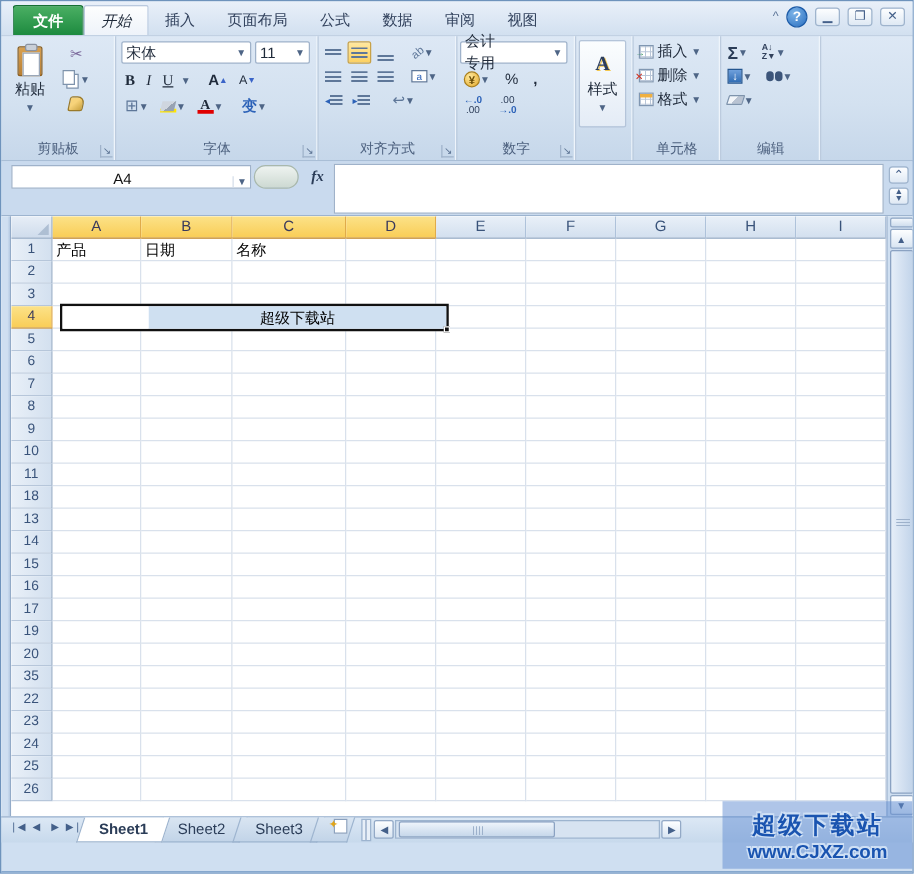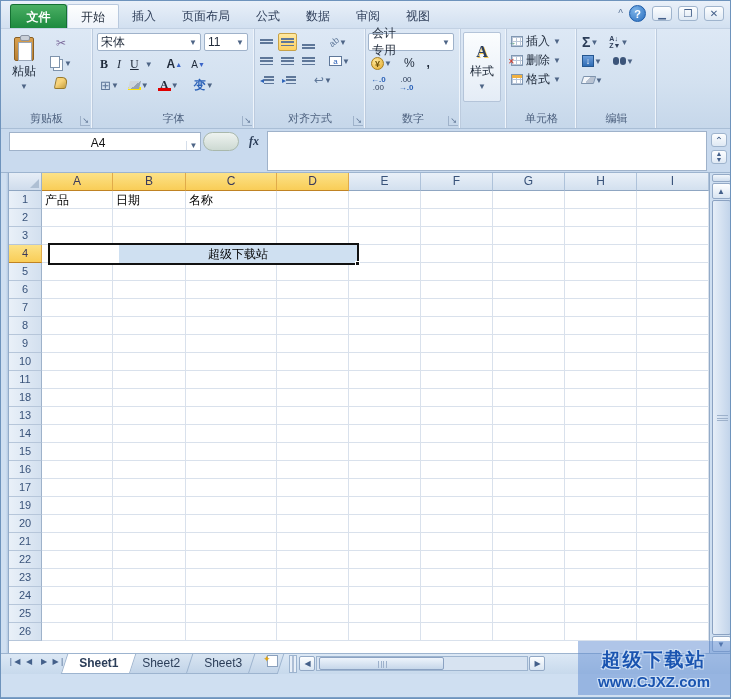--- a/index.html
+++ b/index.html
@@ -6,21 +6,21 @@
   html,body { width:731px; height:699px; overflow:hidden; }
   body { font-family:"Liberation Sans","DejaVu Sans",sans-serif; font-size:12px; color:#1f2a3a; background:#c3d5ea; }
   #window { position:relative; width:731px; height:699px; background:#cfdff1; border:1px solid #6e93bc; overflow:hidden; }
 
   
   #tabbar { position:absolute; left:0; top:0; width:731px; height:28px;
     background:linear-gradient(#e9f0f9,#d2e0f0); display:flex; align-items:flex-end; border-bottom:1px solid #c2d1e3; }
   .filetab { margin-left:9px; width:57px; height:24px; color:#fff; font-weight:bold; text-align:center; line-height:24px;
     background:linear-gradient(#4aaf63,#1d8a3f); border:1px solid #157033; border-bottom:none; border-radius:3px 3px 0 0; }
   .ribtab { padding:0 13px; height:24px; line-height:24px; color:#31415c; }
-  .ribtab.active { background:linear-gradient(#fdfefe,#eef3fa); border:1px solid #b9c9de; border-bottom:none; border-radius:2px 2px 0 0; color:#1f2a3a; }
+  .ribtab.active { background:linear-gradient(#fdfefe,#eef3fa); border:1px solid #b9c9de; border-bottom:none; border-radius:2px 2px 0 0; color:#1f2a3a;font-style:italic; }
   #tabbar-right { margin-left:auto; display:flex; align-items:center; gap:6px; padding:0 8px 6px 0; }
   .winbtn { width:20px; height:15px; line-height:13px; text-align:center; color:#44608a; font-size:10px;
     background:linear-gradient(#fdfeff,#dfe9f4); border:1px solid #9fb4cd; border-radius:3px; }
   .helpbtn { width:17px; height:17px; border-radius:50%; background:radial-gradient(circle at 35% 30%,#7db4e8,#2a6fc0); color:#fff; font-weight:bold; font-size:11px; line-height:17px; text-align:center; border:1px solid #1d5ca8; }
   .chev { color:#5a7396; font-size:10px; }
 
   
   #ribbon { position:absolute; left:0; top:28px; width:731px; height:100px;
     background:linear-gradient(#dde8f5 0%,#d3e1f0 55%,#c6d7ea 100%); border-bottom:1px solid #a9bed6; display:flex; }
   .group { position:relative; height:100%; border-right:1px solid #bccbde; box-shadow:inset -1px 0 0 #eef4fb; padding:3px 2px 16px 2px; }
@@ -655,21 +655,21 @@
             <div class="cell" style="width: 73px;"></div>
             <div class="cell" style="width: 91px;"></div>
             <div class="cell" style="width: 72px;"></div>
             <div class="cell" style="width: 72px;"></div>
             <div class="cell" style="width: 72px;"></div>
             <div class="cell" style="width: 72px;"></div>
             <div class="cell" style="width: 72px;"></div>
             <div class="cell" style="width: 72px;"></div>
           </div>
           <div class="gridrow">
-            <div class="rowhdr">21</div>
+            <div class="rowhdr">35</div>
             <div class="cell" style="width: 71px;"></div>
             <div class="cell" style="width: 73px;"></div>
             <div class="cell" style="width: 91px;"></div>
             <div class="cell" style="width: 72px;"></div>
             <div class="cell" style="width: 72px;"></div>
             <div class="cell" style="width: 72px;"></div>
             <div class="cell" style="width: 72px;"></div>
             <div class="cell" style="width: 72px;"></div>
             <div class="cell" style="width: 72px;"></div>
           </div>

